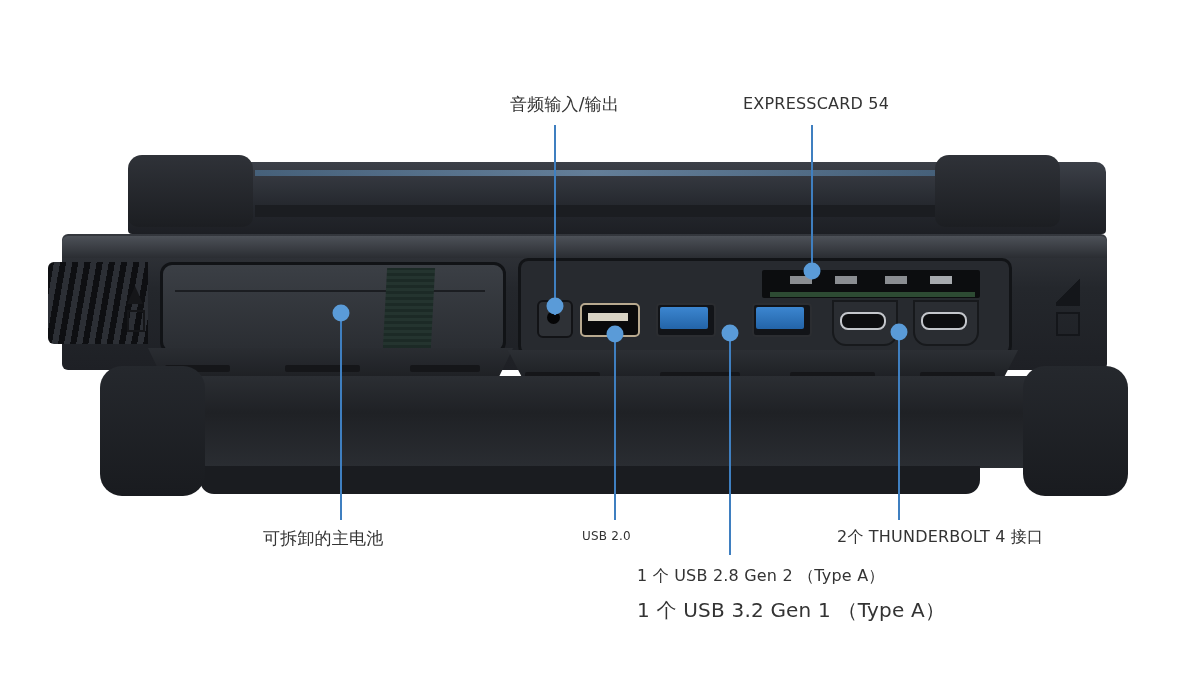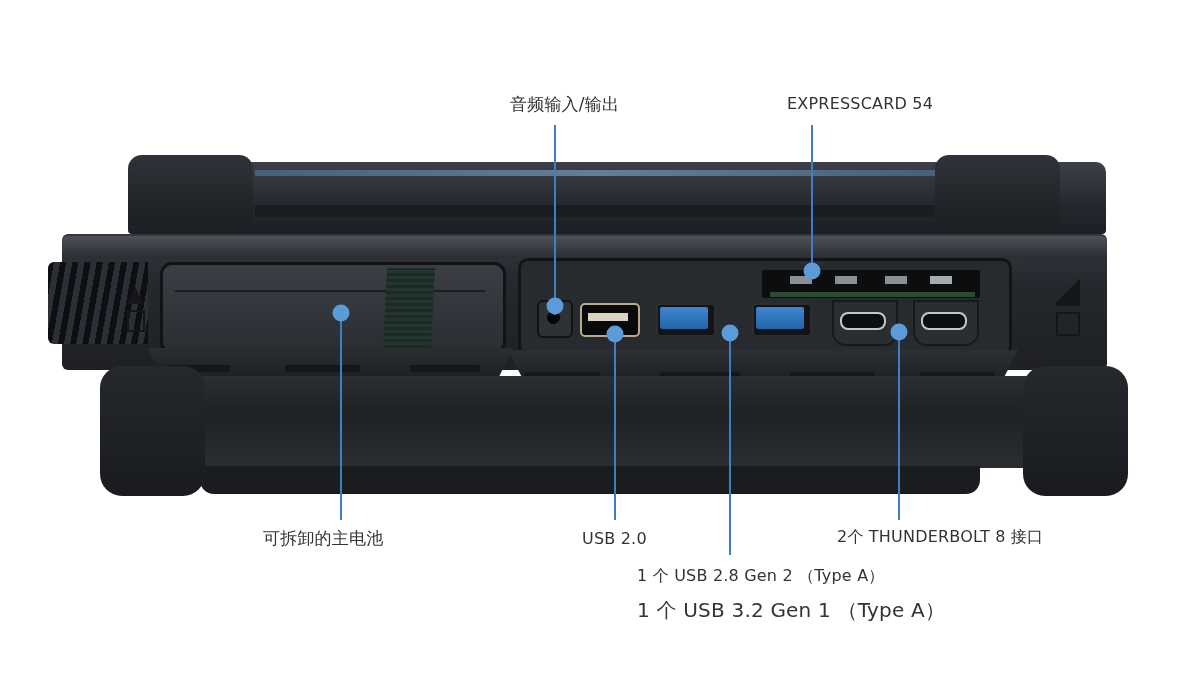--- a/index.html
+++ b/index.html
@@ -108,30 +108,30 @@
   <div class="abs bumper" style="left:100px;"></div>
   <div class="abs bumper" style="left:1023px;"></div>
 </div>
 
 <div class="vline" style="left:554px;top:125px;height:190px;"></div>
 <div class="dot" style="left:555px;top:306px;"></div>
 <div class="label" style="left:510px;top:93px;">音频输入/输出</div>
 
 <div class="vline" style="left:811px;top:125px;height:145px;"></div>
 <div class="dot" style="left:812px;top:271px;"></div>
-<div class="label" style="left:743px;top:94px;font-size:16px;margin-left:44px;">EXPRESSCARD 54</div>
+<div class="label" style="left:743px;top:94px;font-size:16px;">EXPRESSCARD 54</div>
 
 <div class="vline" style="left:340px;top:313px;height:207px;"></div>
 <div class="dot" style="left:341px;top:313px;"></div>
 <div class="label" style="left:263px;top:527px;">可拆卸的主电池</div>
 
 <div class="vline" style="left:614px;top:334px;height:186px;"></div>
 <div class="dot" style="left:615px;top:334px;"></div>
-<div class="label" style="left:582px;top:529px;font-size:16px;">USB 2.0</div>
+<div class="label" style="left:582px;top:529px;font-size:12px;">USB 2.0</div>
 
 <div class="vline" style="left:729px;top:333px;height:222px;"></div>
 <div class="dot" style="left:730px;top:333px;"></div>
 <div class="label" style="left:637px;top:566px;font-size:16px;">1 个 USB 2.8 Gen 2 （Type A）</div>
 <div class="label" style="left:637px;top:597px;font-size:20px;">1 个 USB 3.2 Gen 1 （Type A）</div>
 
 <div class="vline" style="left:898px;top:332px;height:188px;"></div>
 <div class="dot" style="left:899px;top:332px;"></div>
-<div class="label" style="left:837px;top:527px;font-size:16px;">2个 THUNDERBOLT 8 接口</div>
+<div class="label" style="left:837px;top:527px;font-size:16px;">2个 THUNDERBOLT 4 接口</div>
 
 </body></html>

